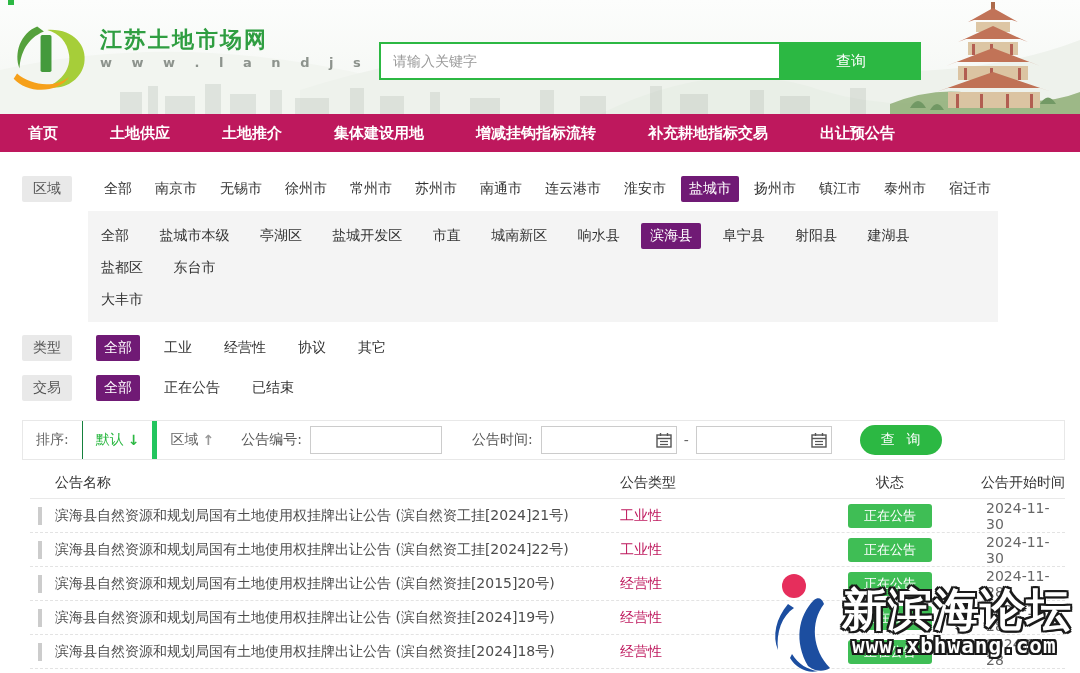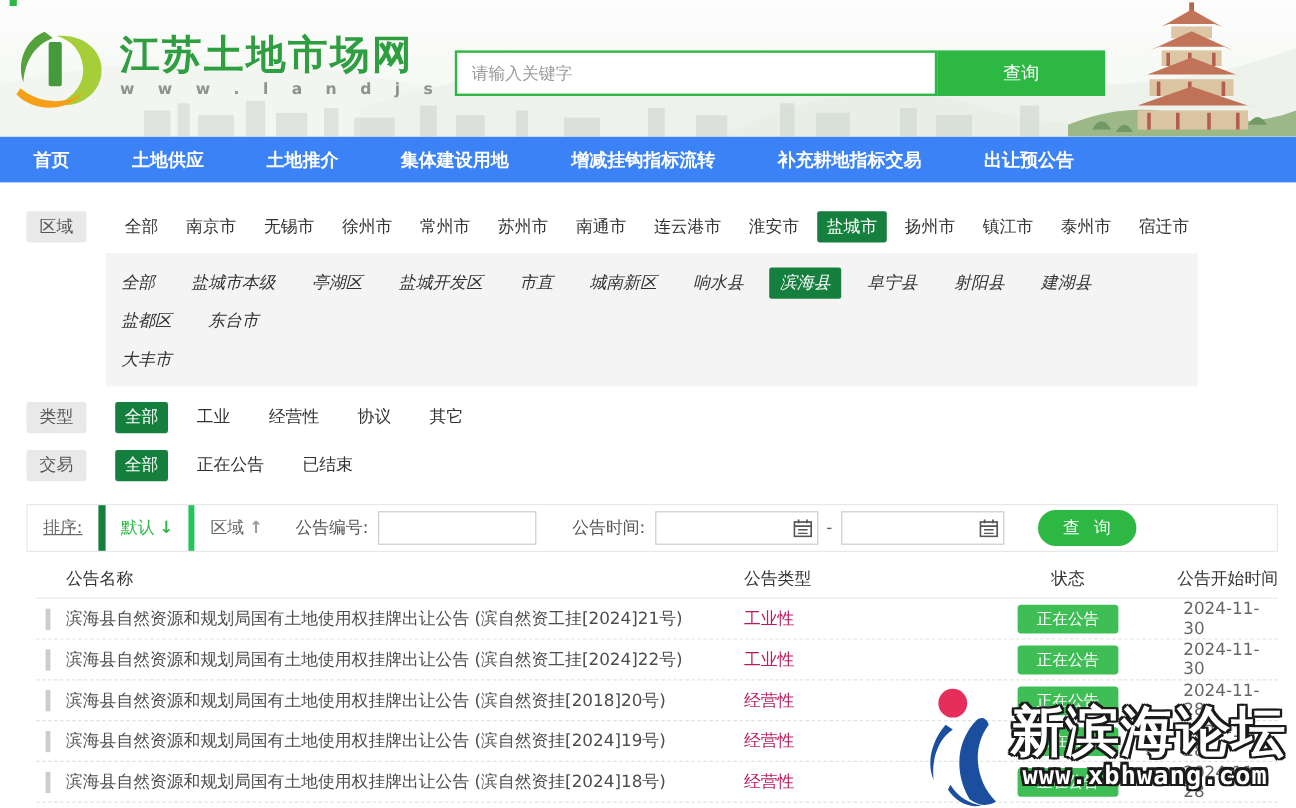--- a/index.html
+++ b/index.html
@@ -8,58 +8,58 @@
   .stage { position:relative; width:1080px; height:673px; overflow:hidden; }
 
   
   .header { position:absolute; left:0; top:0; width:1080px; height:114px;
     background:linear-gradient(#fcfdfc,#f3f6f2); overflow:hidden; }
   .hills { position:absolute; left:0; top:0; width:1080px; height:114px; }
   .tl-dot { position:absolute; left:8px; top:0; width:6px; height:5px; background:#2cb843; z-index:6; }
   .logo-wrap { position:absolute; left:12px; top:22px; display:flex; align-items:flex-start; z-index:5; }
   .logo-icon { width:84px; height:78px; }
   .site-text { margin-left:4px; padding-top:6px; }
-  .site-name { font-size:33px; font-weight:bold; color:#2f9e41; letter-spacing:2px; line-height:1.1; }
+  .site-name { font-size:22px; font-weight:bold; color:#2f9e41; letter-spacing:2px; line-height:1.1; }
   .site-url { font-size:13px; font-weight:bold; color:#8d938d; letter-spacing:7.5px; margin-top:3px; }
   .search-wrap { position:absolute; left:358px; top:42px; display:flex; z-index:5;margin-left:21px; }
   .search-input { width:402px; height:38px; border:2px solid #2cb843; background:#fff;
     padding:0 12px; font-size:14px; color:#333; outline:none; }
   .search-input::placeholder { color:#9a9a9a; }
   .search-btn { width:140px; height:38px; background:#2cb843; color:#fff; border:none;
     font-size:15px; cursor:pointer; }
   .pagoda { position:absolute; right:0; top:0; width:190px; height:114px; z-index:4; }
   .skyline { position:absolute; left:110px; bottom:0; width:790px; height:32px; opacity:.28; z-index:1; }
 
   
-  .nav { position:absolute; left:0; top:114px; width:1080px; height:38px; background:#3b82f6;
+  .nav { position:absolute; left:0; top:114px; width:1080px; height:38px; background:#be185d;
     display:flex; align-items:center; padding-left:28px; z-index:6; }
   .nav a { color:#fff; font-size:15px; font-weight:bold; text-decoration:none; margin-right:52px;
     white-space:nowrap; cursor:pointer; }
 
   
   .content { position:absolute; left:0; top:136px; width:1080px; height:385px; background:#fff; }
   .subnav-strip { height:12px; border-bottom:1px solid #f0f0f0; background:#fbfbfb; }
 
   .filter-row { display:flex; align-items:center; padding-left:22px; font-size:14px; color:#333; height:28px; }
   .row-region { margin-top:27px; }
   .flabel { background:#e9e9e9; color:#555; padding:4px 11px; border-radius:2px; margin-right:24px;
     font-size:14px; flex:0 0 auto; }
   .fopt { padding:4px 8px; margin-right:7px; border-radius:2px; cursor:pointer; white-space:nowrap; color:#333; }
-  .fopt.sel { background:#15803d; color:#fff; }
+  .fopt.sel { background:#701a75; color:#fff; }
   .subpanel { margin:8px 82px 0 88px; background:#f4f4f4; padding:9px 6px 6px 4px; }
   .subpanel .fopt { display:inline-block; margin:3px 8px 3px 0; padding:4px 9px; }
   .row-type { margin-top:12px; }
   .row-type .fopt, .row-deal .fopt { margin-right:16px; }
   .row-deal { margin-top:12px; }
 
   
   .toolbar { margin:18px 15px 0 22px; height:40px; border:1px solid #e8e8e8; display:flex;
     align-items:center; font-size:14px; color:#666; }
   .seg { height:100%; display:flex; align-items:center; padding:0 13px; }
-  .seg-sort { border-right:6px solid #15803d;text-decoration:underline; }
+  .seg-sort { border-right:1px solid #15803d; }
   .seg-default { border-right:5px solid #22c55e; color:#2cb843; cursor:pointer; }
   .seg-default .arr { color:#2cb843; font-weight:bold; margin-left:4px; }
   .seg-region { cursor:pointer; }
   .seg-region .arr { color:#999; font-weight:bold; margin-left:4px; }
   .tb-label { margin:0 8px 0 14px; color:#555; }
   .tb-input { width:132px; height:28px; border:1px solid #ccc; background:#fff; padding:0 8px;
     font-size:13px; color:#333; outline:none; }
   .date-box { position:relative; width:136px; height:28px; }
   .date-box input { width:100%; height:100%; border:1px solid #ccc; padding:0 26px 0 8px;
     font-size:13px; outline:none; }
@@ -201,21 +201,21 @@
       <span class="fopt">南通市</span>
       <span class="fopt">连云港市</span>
       <span class="fopt">淮安市</span>
       <span class="fopt sel">盐城市</span>
       <span class="fopt">扬州市</span>
       <span class="fopt">镇江市</span>
       <span class="fopt">泰州市</span>
       <span class="fopt">宿迁市</span>
     </div>
 
-    <div class="subpanel" style="font-size:14px;font-style:italic;">
+    <div class="subpanel" style="font-size:14px;">
       <span class="fopt">全部</span>
       <span class="fopt">盐城市本级</span>
       <span class="fopt">亭湖区</span>
       <span class="fopt">盐城开发区</span>
       <span class="fopt">市直</span>
       <span class="fopt">城南新区</span>
       <span class="fopt">响水县</span>
       <span class="fopt sel">滨海县</span>
       <span class="fopt">阜宁县</span>
       <span class="fopt">射阳县</span>
@@ -303,21 +303,21 @@
             <span class="rowbar"></span>
             <span class="row-title">滨海县自然资源和规划局国有土地使用权挂牌出让公告 (滨自然资工挂[2024]22号)</span>
           </span>
         <span class="cell-type">工业性</span>
         <span class="badge">正在公告</span>
         <span class="cell-date">2024-11-30</span>
       </div>
       <div class="tgrid trow">
         <span class="cell-name">
             <span class="rowbar"></span>
-            <span class="row-title">滨海县自然资源和规划局国有土地使用权挂牌出让公告 (滨自然资挂[2018]20号)</span>
+            <span class="row-title">滨海县自然资源和规划局国有土地使用权挂牌出让公告 (滨自然资挂[2015]20号)</span>
           </span>
         <span class="cell-type">经营性</span>
         <span class="badge">正在公告</span>
         <span class="cell-date">2024-11-28</span>
       </div>
       <div class="tgrid trow">
         <span class="cell-name">
             <span class="rowbar"></span>
             <span class="row-title">滨海县自然资源和规划局国有土地使用权挂牌出让公告 (滨自然资挂[2024]19号)</span>
           </span>

